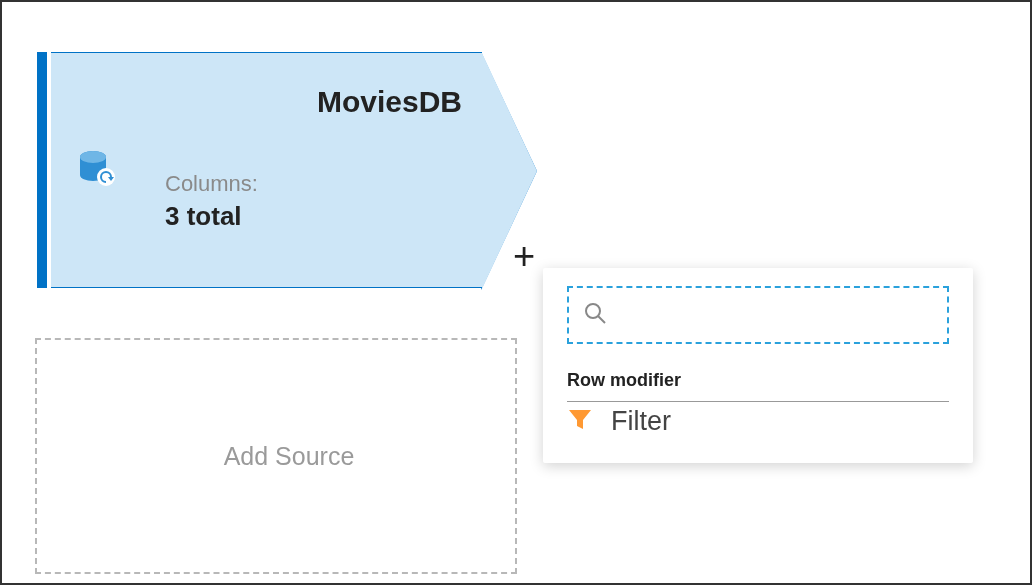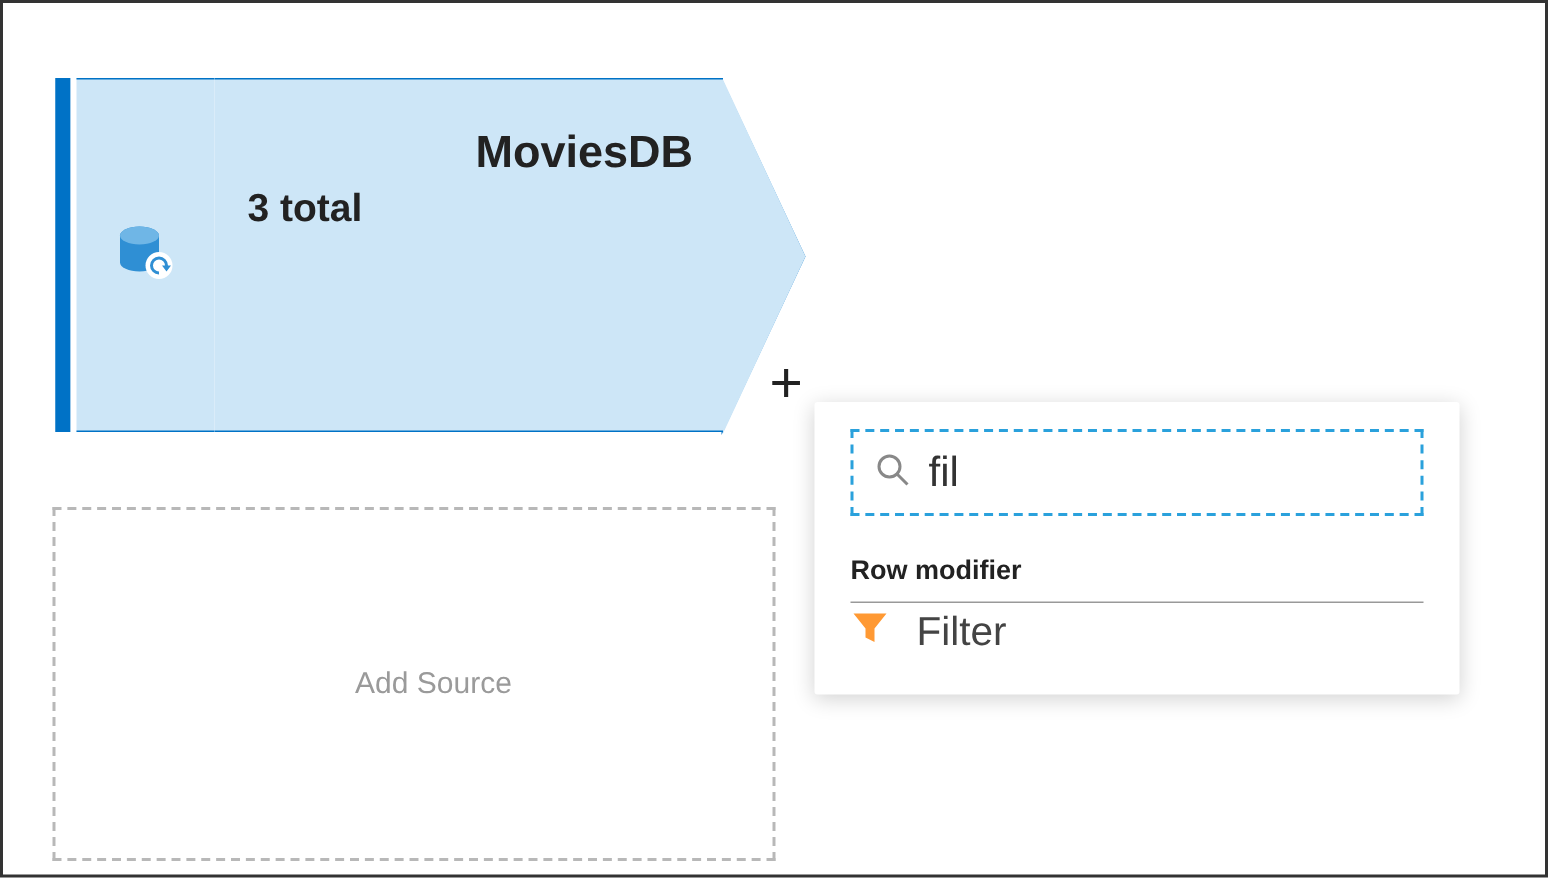--- a/index.html
+++ b/index.html
@@ -107,21 +107,21 @@
       left: 33px;
       width: 482px;
       height: 236px;
       border: 2px dashed #b8b8b8;
       display: flex;
       align-items: center;
       justify-content: center;
       cursor: pointer;
     }
     .add-source-label {
-      font-size: 20px;
+      font-size: 25px;
       color: #9a9a9a;
       margin-left: 26px;
     }
 
     
     .menu {
       position: absolute;
       top: 266px;
       left: 541px;
       width: 430px;
@@ -185,40 +185,40 @@
         <path d="M24 24 a8 8 0 1 1 14 8 l-4 -3 v7 h-7 l3 -4 a8 8 0 0 1 -6 -8z" fill="#fff" opacity="0"></path>
         <g transform="translate(22,22)">
           <circle cx="9" cy="9" r="9" fill="#fff"></circle>
           <path d="M5 9 a4 4 0 0 1 8 0 h-2 l3 4 l3 -4 h-2 a6 6 0 1 0 -6 6 v-2 a4 4 0 0 1 -4 -4z" fill="#2f8fd4"></path>
         </g>
       </svg>
     </span>
   </div>
   <div class="source-body">
     <div class="source-title">MoviesDB</div>
+    <div class="source-col-label">Columns:</div>
     <div class="source-col-value">3 total</div>
     <div class="source-arrowhead"></div>
   </div>
 </div>
 
 <div class="plus-btn">+</div>
 
 <div class="add-source">
   <div class="add-source-label">Add Source</div>
 </div>
 
 <div class="menu">
   <div class="menu-search">
     <span>
       <svg width="24" height="24" viewBox="0 0 24 24" fill="none" stroke="#888" stroke-width="2">
         <circle cx="10" cy="10" r="7"></circle>
         <line x1="15" y1="15" x2="22" y2="22"></line>
       </svg>
     </span>
-    <input type="text" value="fil" style="">
   </div>
   <div class="menu-section-title">Row modifier</div>
   <hr class="menu-divider">
   <div class="menu-item">
     <span>
       <svg width="26" height="26" viewBox="0 0 26 26">
         <path d="M2 3 h22 l-8 10 v9 l-6 -3 v-6 z" fill="#ff9933"></path>
       </svg>
     </span>
     <span class="menu-item-label">Filter</span>

